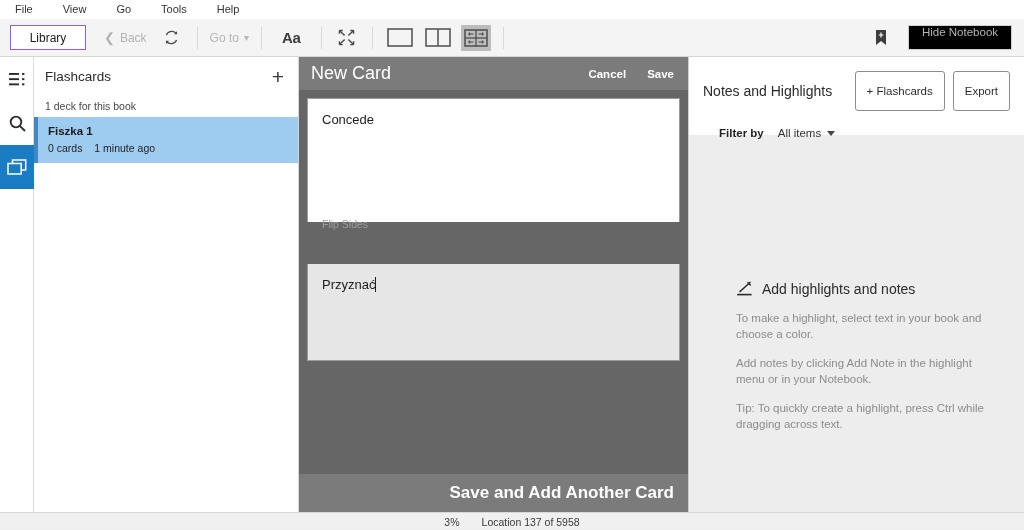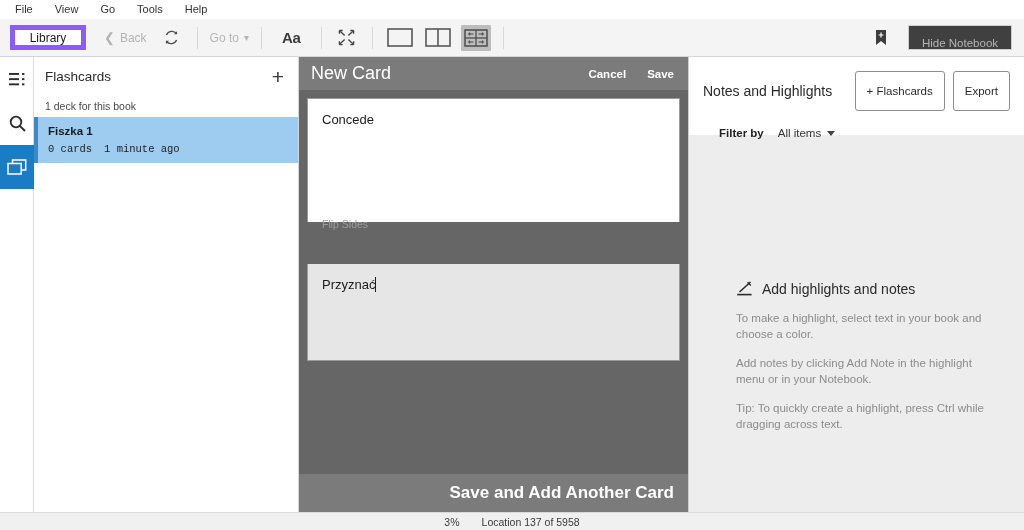--- a/index.html
+++ b/index.html
@@ -11,39 +11,39 @@
     font-family: "Liberation Sans", sans-serif;
     -webkit-font-smoothing: antialiased;
   }
 
   #app { position: relative; width: 1024px; height: 530px; background: #fff; }
 
   
   .menubar {
     position: absolute; left: 0; top: 0; width: 1024px; height: 19px;
     background: #ffffff; display: flex; align-items: center;
-    padding-left: 6px; gap: 4px;
+    padding-left: 6px; gap: 12px;
   }
   .menu-item {
     font-size: 11px; color: #333333; padding: 2px 9px; line-height: 13px;
     cursor: default; white-space: nowrap;
   }
 
   
   .toolbar {
     position: absolute; left: 0; top: 19px; width: 1024px; height: 38px;
     background: #f4f4f4; border-bottom: 1px solid #d6d6d6;
     display: flex; align-items: center;
   }
   .tb-left { display: flex; align-items: center; height: 100%; }
   .tb-right { margin-left: auto; display: flex; align-items: center; height: 100%; padding-right: 12px; }
 
   .library-btn {
     margin-left: 10px; width: 76px; height: 25px;
-    border: 5px solid #8b5cf6; background: #ffffff;
+    border: 1px solid #8b5cf6; background: #ffffff;
     font-size: 12px; color: #1c1c1c; display: flex; align-items: center;
     justify-content: center; cursor: pointer;
   }
   .back-btn {
     display: flex; align-items: center; gap: 5px; margin-left: 18px;
     font-size: 12px; color: #b3b3b3; cursor: default;
   }
   .chev-left { font-size: 13px; line-height: 1; color: #b3b3b3; }
   .icon-btn {
     width: 34px; height: 34px; display: flex; align-items: center;
@@ -57,22 +57,22 @@
   .aa {
     font-size: 15px; font-weight: bold; color: #3b3b3b; letter-spacing: -0.3px;
     padding: 0 12px; cursor: pointer;
   }
   .view-icon {
     width: 30px; height: 26px; display: flex; align-items: center;
     justify-content: center; cursor: pointer; margin: 0 4px; border-radius: 1px;
   }
   .view-icon.selected { background: #bdbdbd; }
   .hide-nb-btn {
-    width: 104px; height: 25px; border: 1px solid #cfcfcf; background: #404040;
-    font-size: 11.5px; color: #b5b5b5; display: flex; align-items: flex-end;
+    width: 104px; height: 25px; border: 1px solid #cfcfcf; background: #000000;
+    font-size: 11.5px; color: #b5b5b5; display: flex; align-items: flex-start;
     justify-content: center; cursor: pointer; margin-left: 10px;
   }
 
   
   .rail {
     position: absolute; left: 0; top: 57px; width: 34px; height: 455px;
     background: #ffffff; border-right: 1px solid #dcdcdc;
   }
   .rail-item {
     width: 34px; height: 44px; display: flex; align-items: center;
@@ -96,21 +96,21 @@
   .fc-sub {
     font-size: 10.5px; color: #4a4a4a; padding: 0 11px; height: 22px;
     display: flex; align-items: center;
   }
   .deck-row {
     height: 46px; background: #9ecbf0; border-left: 4px solid #3f88c5;
     padding: 6px 11px 0 10px; cursor: pointer;
   }
   .deck-name { font-size: 11.5px; font-weight: bold; color: #1b1b1b; line-height: 16px; }
   .deck-meta { font-size: 10.5px; color: #1f1f1f; line-height: 16px; margin-top: 1px; }
-  .deck-meta span { margin-right: 9px; font-family: Liberation Mono, monospace; }
+  .deck-meta span { margin-right: 9px; }
 
   
   .reader {
     position: absolute; left: 299px; top: 57px; width: 389px; height: 455px;
     background: #ffffff;
   }
   .overlay {
     position: absolute; left: 0; top: 0; width: 389px; height: 455px;
     background: #666666;
   }

